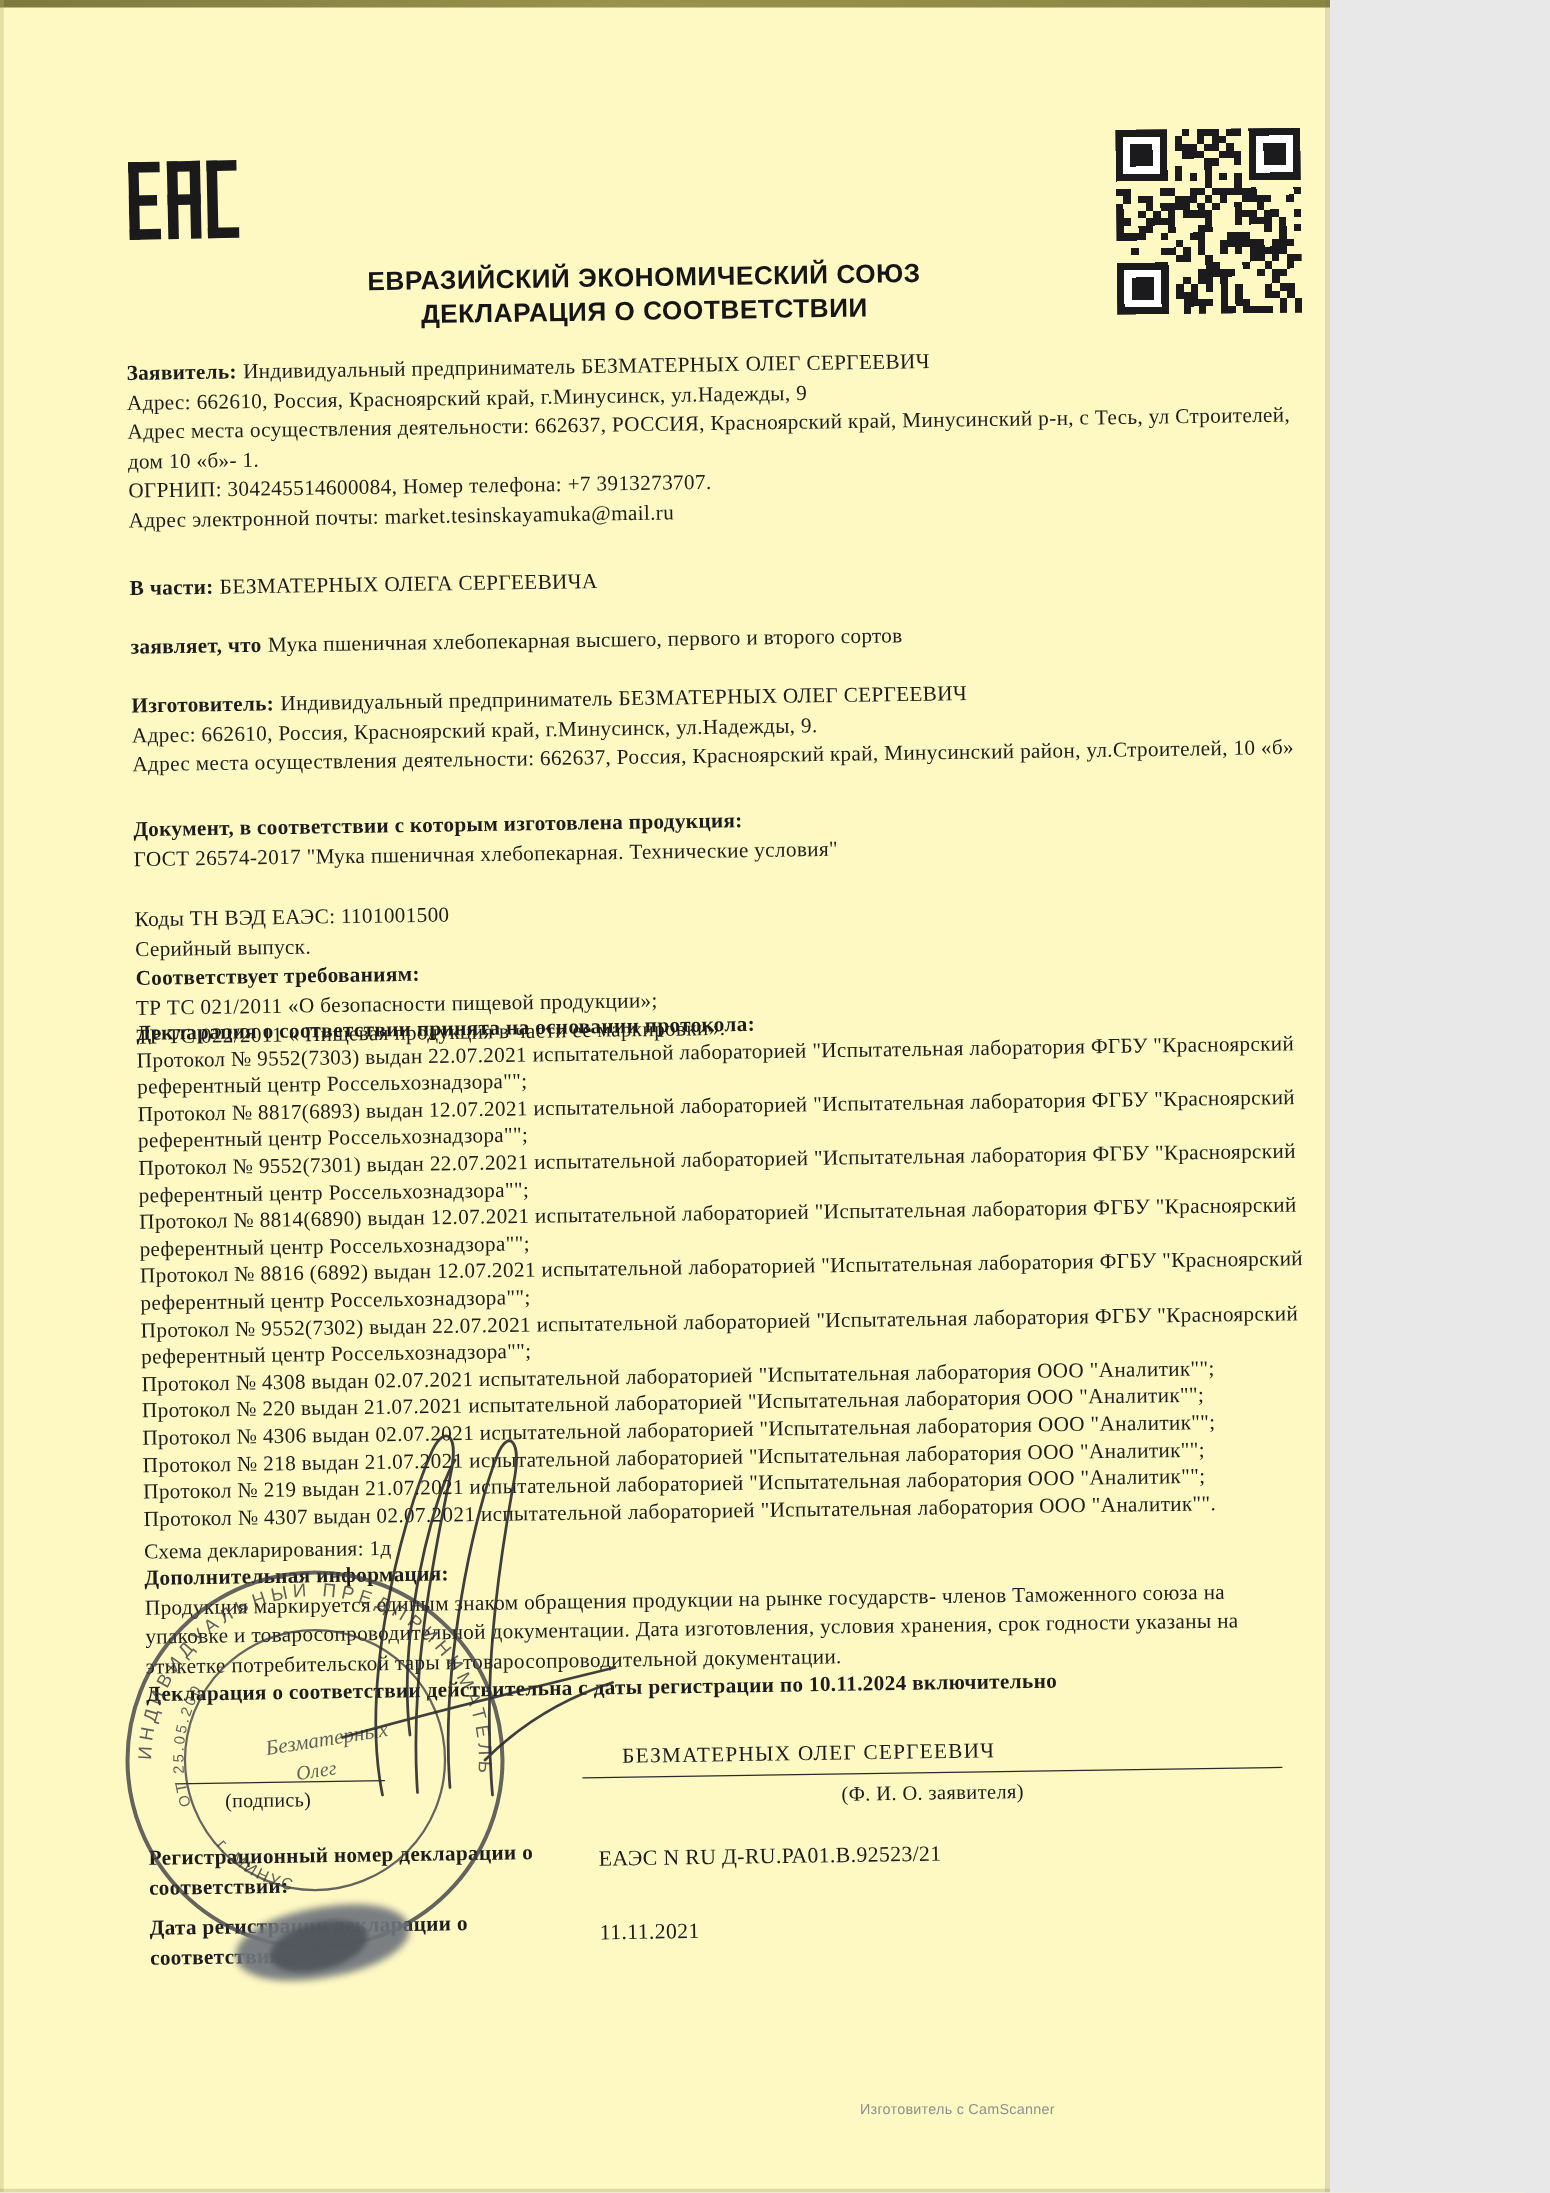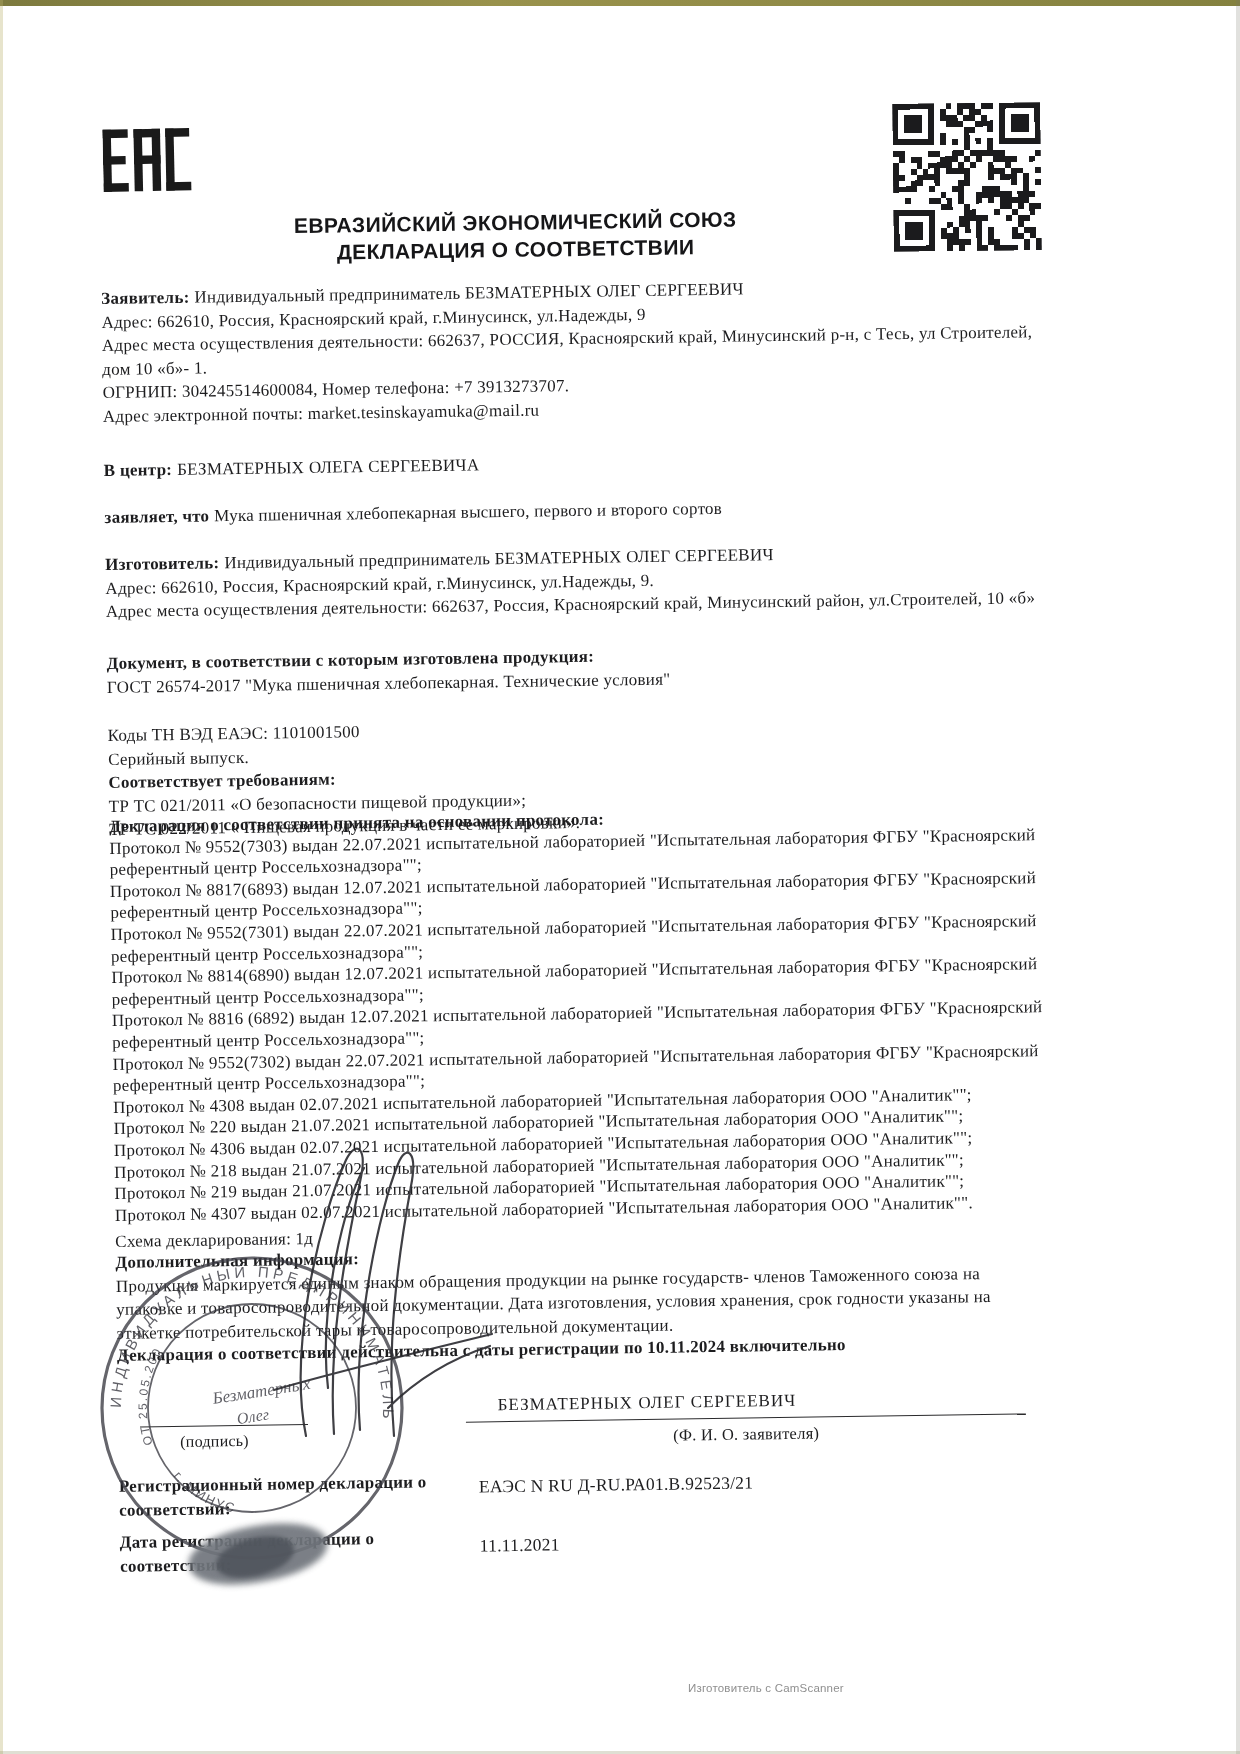--- a/index.html
+++ b/index.html
@@ -1,16 +1,16 @@
 <!DOCTYPE html>
 <html><head>
 <meta charset="utf-8">
 <style>
   html,body{margin:0;padding:0;background:#e8e8e8;}
-  .page{position:relative;width:1240px;height:1754px;background:#ffffff;overflow:hidden;
+  .page{position:relative;width:1064px;height:1754px;background:#fef9c3;overflow:hidden;
         font-family:"Liberation Serif",serif;color:#1d1d1f;}
   
   .edge-top{position:absolute;left:0;top:0;width:1240px;height:6px;
             background:linear-gradient(90deg,#7d7a3e,#99924c 40%,#84813f);}
   .edge-left{position:absolute;left:0;top:0;width:3px;height:1754px;background:rgba(185,178,110,.35);}
   .edge-right{position:absolute;right:0;top:0;width:4px;height:1754px;background:rgba(120,120,105,.22);}
   .edge-bottom{position:absolute;left:0;bottom:0;width:1240px;height:3px;background:rgba(150,148,110,.3);}
 
   
   .eac{position:absolute;left:103px;top:112px;width:88px;height:96px;transform:rotate(-1.2deg);}
@@ -312,21 +312,21 @@
     <div class="blk" style="top:72px">
       <div class="ln"><b>Заявитель:</b><span>Индивидуальный предприниматель БЕЗМАТЕРНЫХ ОЛЕГ СЕРГЕЕВИЧ</span></div>
       <div class="ln">Адрес: 662610, Россия, Красноярский край, г.Минусинск, ул.Надежды, 9</div>
       <div class="ln">Адрес места осуществления деятельности: 662637, РОССИЯ, Красноярский край, Минусинский р-н, с Тесь, ул Строителей,</div>
       <div class="ln">дом 10 «б»- 1.</div>
       <div class="ln">ОГРНИП: 304245514600084, Номер телефона: +7 3913273707.</div>
       <div class="ln">Адрес электронной почты: market.tesinskayamuka@mail.ru</div>
     </div>
 
     <div class="blk" style="top:244px">
-      <div class="ln"><b>В центр:</b><span>БЕЗМАТЕРНЫХ ОЛЕГА СЕРГЕЕВИЧА</span></div>
+      <div class="ln"><b>В части:</b><span>БЕЗМАТЕРНЫХ ОЛЕГА СЕРГЕЕВИЧА</span></div>
     </div>
 
     <div class="blk" style="top:291px">
       <div class="ln"><b>заявляет, что</b><span>Мука пшеничная хлебопекарная высшего, первого и второго сортов</span></div>
     </div>
 
     <div class="blk" style="top:338px">
       <div class="ln"><b>Изготовитель:</b><span>Индивидуальный предприниматель БЕЗМАТЕРНЫХ ОЛЕГ СЕРГЕЕВИЧ</span></div>
       <div class="ln">Адрес: 662610, Россия, Красноярский край, г.Минусинск, ул.Надежды, 9.</div>
       <div class="ln">Адрес места осуществления деятельности: 662637, Россия, Красноярский край, Минусинский район, ул.Строителей, 10 «б»</div>

